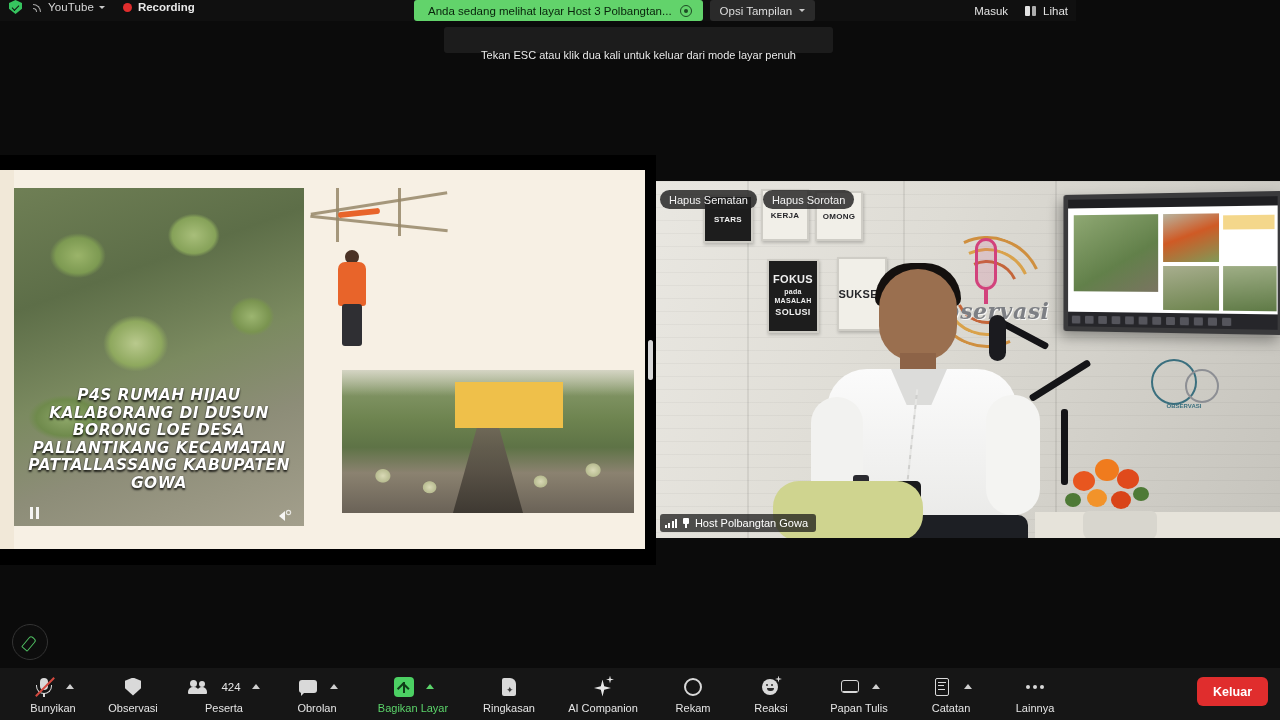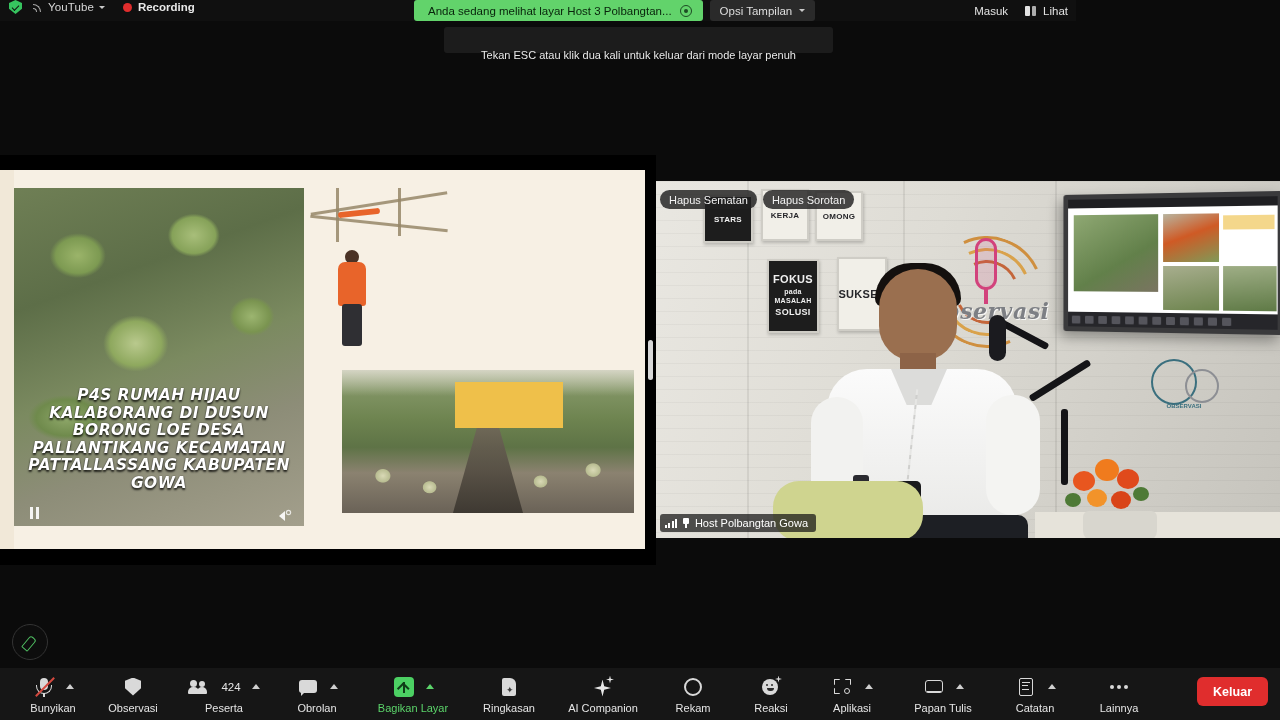--- a/index.html
+++ b/index.html
@@ -637,32 +637,20 @@
           <span class="f"></span>
             <span class="e1"></span>
             <span class="e2"></span>
             <span class="m"></span>
             <span class="st"></span>
         </span>
       </div>
       <span class="cap">Reaksi</span>
     </div>
 
-    <div class="ti" style="width:84px">
-      <div class="ico-row">
-        <span class="ic ic-app">
-            <b class="c1"></b>
-            <b class="c2"></b>
-            <b class="c3"></b>
-            <b class="c4"></b>
-          </span>
-        <span class="chev"></span>
-      </div>
-      <span class="cap">Aplikasi</span>
-    </div>
 
     <div class="ti" style="width:98px">
       <div class="ico-row">
         <span class="ic ic-wb">
             <span class="f"></span>
             <span class="l"></span>
           </span>
         <span class="chev"></span>
       </div>
       <span class="cap">Papan Tulis</span>

